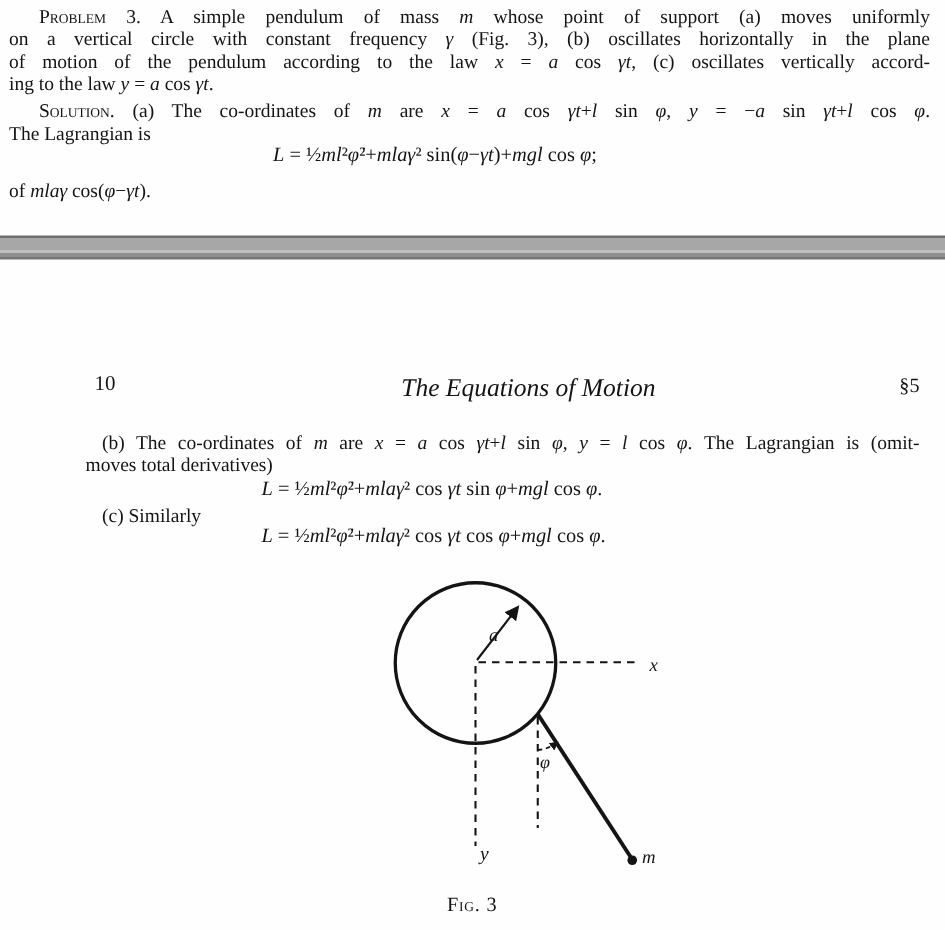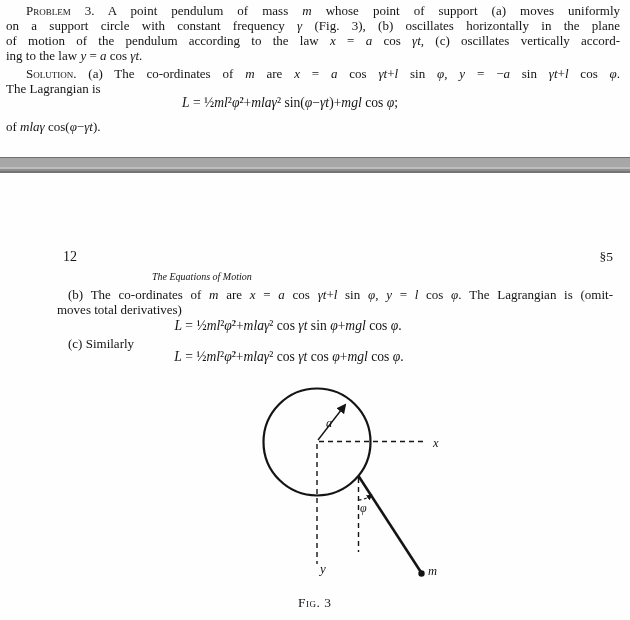--- a/index.html
+++ b/index.html
@@ -20,56 +20,56 @@
     position:absolute;left:0;right:0;top:157px;height:16px;
     background:linear-gradient(180deg,
       #6f6f6f 0%, #6f6f6f 9%,
       #a7a7a7 9%, #a7a7a7 62%,
       #bdbdbd 62%, #bdbdbd 72%,
       #8f8f8f 72%, #8f8f8f 90%,
       #757575 90%, #757575 100%);
   }
   #hdr{position:absolute;left:57px;top:249px;width:556px;height:20px;}
   #hdr-num{position:absolute;left:6px;top:0;font-size:14px;}
-  #hdr-title{position:absolute;left:95px;top:0;width:285px;text-align:left;
-    font-style:italic;font-size:10px;margin-top:22px;}
+  #hdr-title{position:absolute;left:95px;top:0;width:285px;text-align:right;
+    font-style:italic;font-size:17px;}
   #hdr-sec{position:absolute;right:0;top:0;font-size:13.5px;}
   #pc{font-size:13px;}
   #caption{position:absolute;left:298px;top:595px;width:108px;
     font-size:13.5px;letter-spacing:0.5px;}
   #fig{position:absolute;left:200px;top:380px;}
   svg text{font-family:"Liberation Serif","DejaVu Serif",serif;}
 </style>
 </head>
 <body>
 
 <div id="page">
 
   <div class="blk" style="left:6px;top:3px;width:614px;">
-    <div class="ln just ind"><span class="sc">Problem 3.</span><span> A point pendulum of mass </span><span class="i">m</span><span> whose point of support (a) moves uniformly</span></div>
-    <div class="ln just"><span>on a support circle with constant frequency </span><span class="i">γ</span><span> (Fig. 3), (b) oscillates horizontally in the plane</span></div>
+    <div class="ln just ind"><span class="sc">Problem 3.</span><span> A simple pendulum of mass </span><span class="i">m</span><span> whose point of support (a) moves uniformly</span></div>
+    <div class="ln just"><span>on a vertical circle with constant frequency </span><span class="i">γ</span><span> (Fig. 3), (b) oscillates horizontally in the plane</span></div>
     <div class="ln just"><span>of motion of the pendulum according to the law </span><span class="i">x</span><span> = </span><span class="i">a</span><span> cos </span><span class="i">γt</span><span>, (c) oscillates vertically accord-</span></div>
     <div class="ln"><span>ing to the law </span><span class="i">y</span><span> = </span><span class="i">a</span><span> cos </span><span class="i">γt</span><span>.</span></div>
   </div>
 
   <div class="blk" style="left:6px;top:66px;width:614px;">
     <div class="ln just ind"><span class="sc">Solution.</span><span> (a) The co-ordinates of </span><span class="i">m</span><span> are </span><span class="i">x</span><span> = </span><span class="i">a</span><span> cos </span><span class="i">γt</span><span>+</span><span class="i">l</span><span> sin </span><span class="i">φ</span><span>, </span><span class="i">y</span><span> = −</span><span class="i">a</span><span> sin </span><span class="i">γt</span><span>+</span><span class="i">l</span><span> cos </span><span class="i">φ</span><span>.</span></div>
     <div class="ln"><span>The Lagrangian is</span></div>
   </div>
 
   <div class="blk eq" style="left:0;top:95px;width:580px;"><span class="i">L</span><span> = ½</span><span class="i">ml</span><span>²</span><span class="i">φ̇</span><span>²+</span><span class="i">mlaγ</span><span>² sin(</span><span class="i">φ</span><span>−</span><span class="i">γt</span><span>)+</span><span class="i">mgl</span><span> cos </span><span class="i">φ</span><span>;</span></div>
 
   <div class="blk" style="left:6px;top:119px;width:614px;">
     <div class="ln"><span>of </span><span class="i">mlaγ</span><span> cos(</span><span class="i">φ</span><span>−</span><span class="i">γt</span><span>).</span></div>
   </div>
 
   <div id="divider"></div>
 
   <div id="hdr">
-    <span id="hdr-num">12</span>
+    <span id="hdr-num">10</span>
     <span id="hdr-title">The Equations of Motion</span>
     <span id="hdr-sec">§5</span>
   </div>
 
   <div class="blk" style="left:57px;top:287px;width:556px;">
     <div class="ln just ind2"><span>(b) The co-ordinates of </span><span class="i">m</span><span> are </span><span class="i">x</span><span> = </span><span class="i">a</span><span> cos </span><span class="i">γt</span><span>+</span><span class="i">l</span><span> sin </span><span class="i">φ</span><span>, </span><span class="i">y</span><span> = </span><span class="i">l</span><span> cos </span><span class="i">φ</span><span>. The Lagrangian is (omit-</span></div>
     <div class="ln"><span>moves total derivatives)</span></div>
   </div>
 
   <div class="blk eq" style="left:0;top:318px;width:576px;"><span class="i">L</span><span> = ½</span><span class="i">ml</span><span>²</span><span class="i">φ̇</span><span>²+</span><span class="i">mlaγ</span><span>² cos </span><span class="i">γt</span><span> sin </span><span class="i">φ</span><span>+</span><span class="i">mgl</span><span> cos </span><span class="i">φ</span><span>.</span></div>

